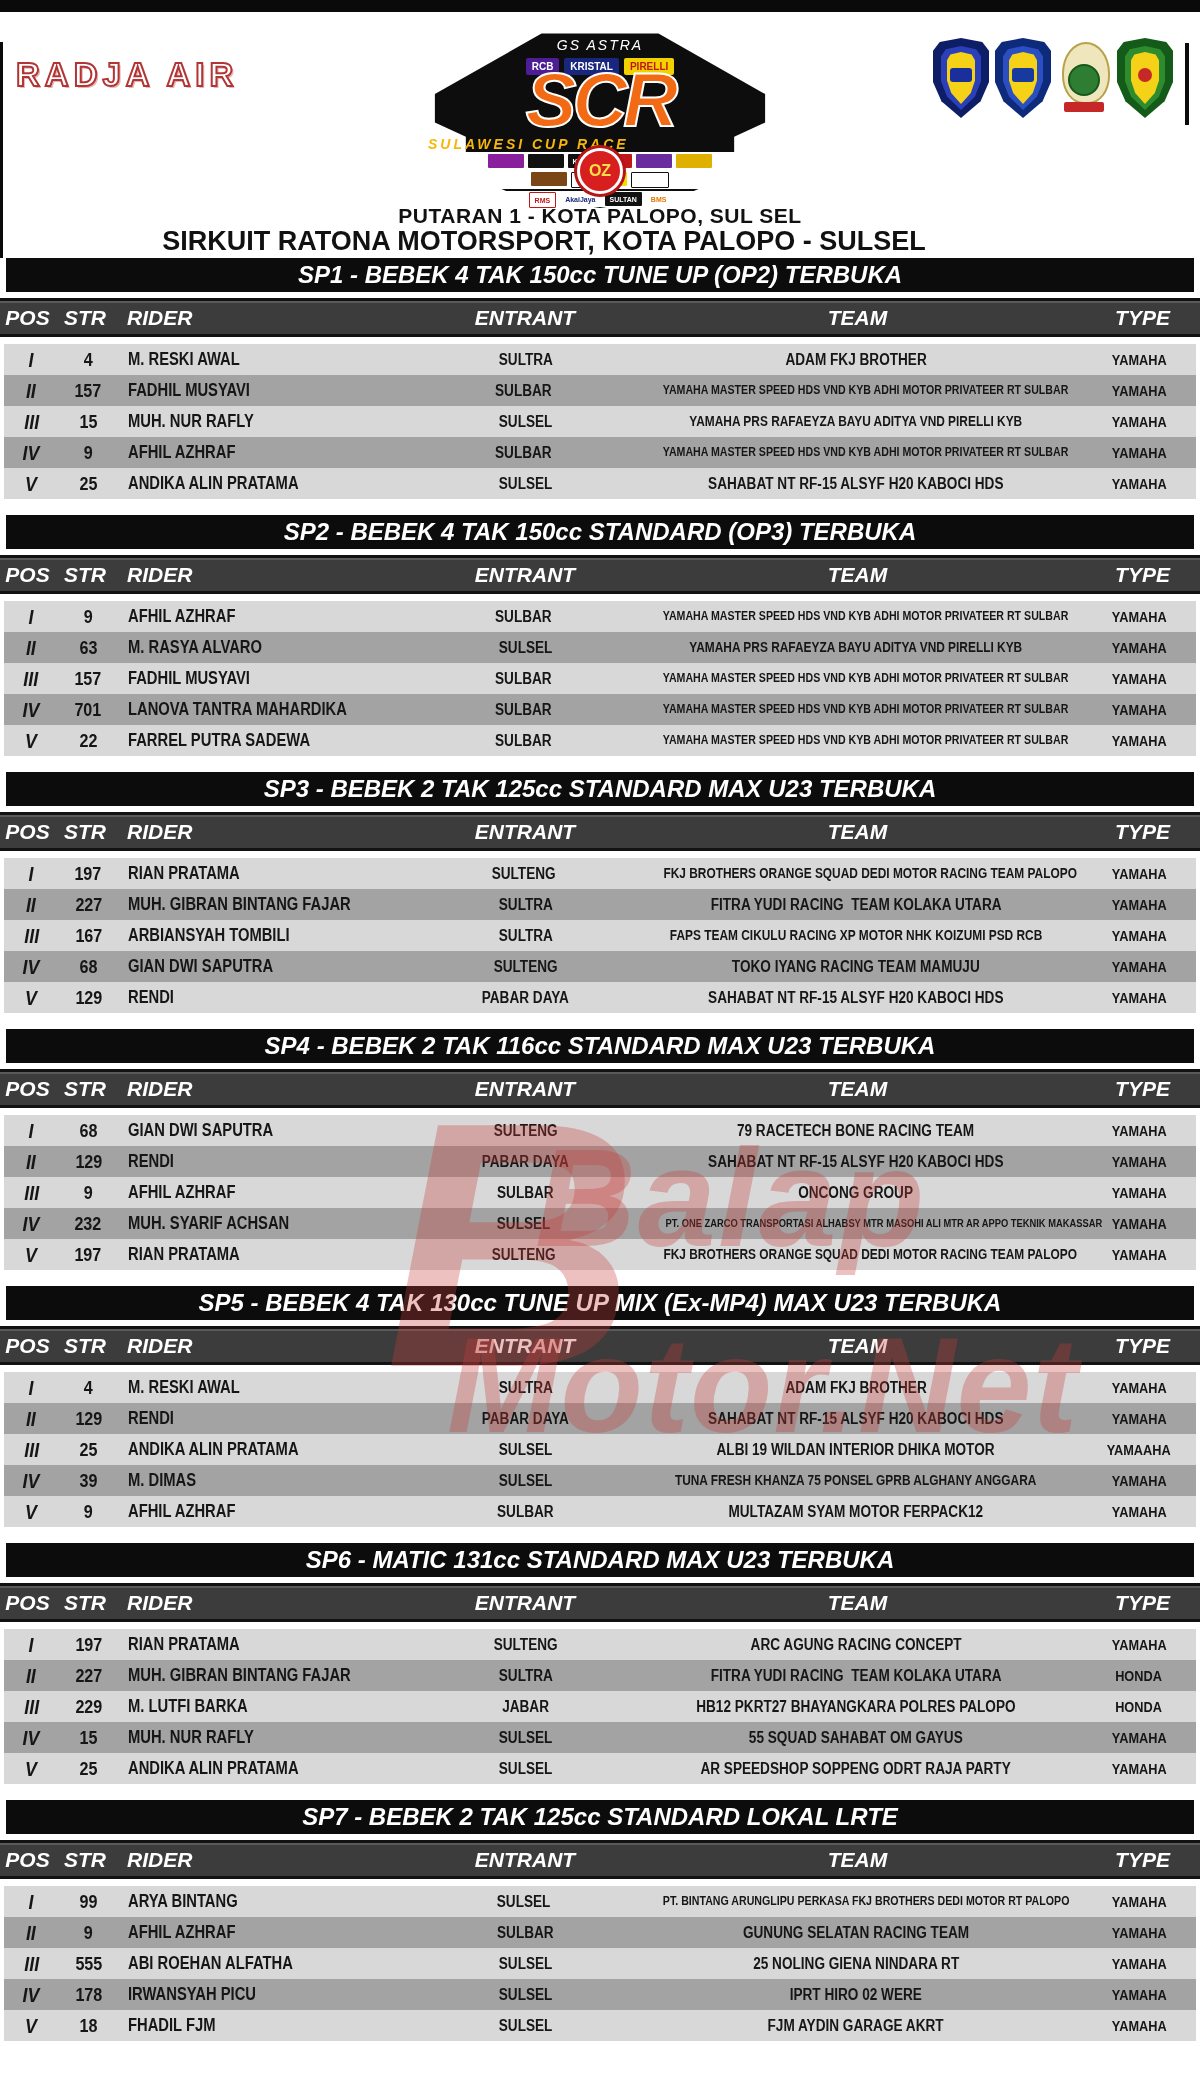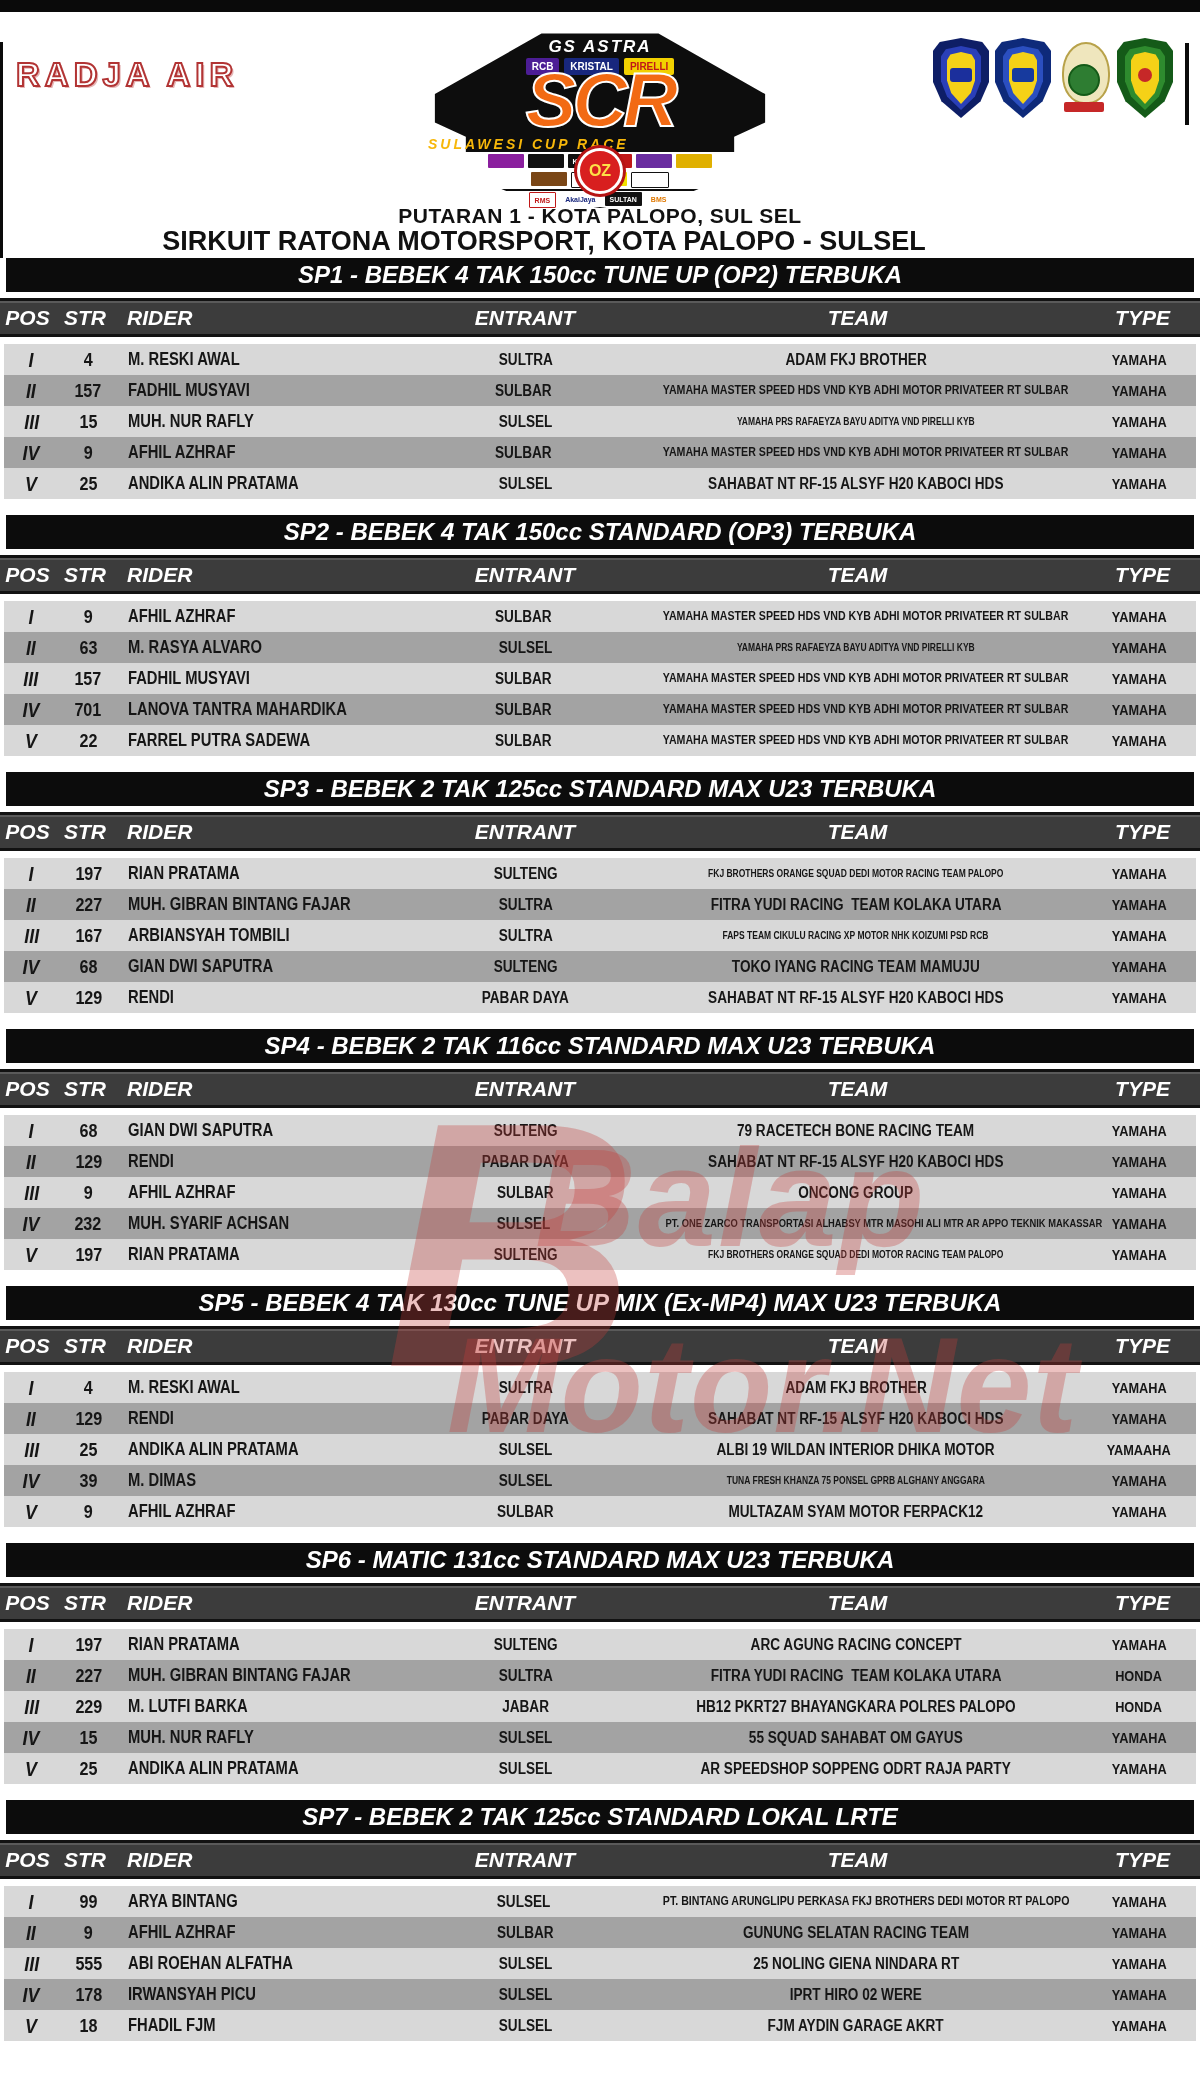--- a/index.html
+++ b/index.html
@@ -19,21 +19,21 @@
     text-shadow:2px 2px 0 #e5b6b6; white-space:nowrap;
   }
 
   
   .badge-wrap { position:absolute; left:428px; top:30px; width:344px; height:178px; }
   .badge-shape {
     position:absolute; inset:0; background:#0d0d0d;
     clip-path:polygon(33% 2%,67% 2%,98% 36%,98% 52%,89% 60%,89% 70%,83% 76%,83% 86%,74% 93%,50% 100%,26% 93%,17% 86%,17% 76%,11% 70%,11% 60%,2% 52%,2% 36%);
   }
   .gsastra { position:absolute; top:7px; left:0; width:100%; text-align:center; color:#fff;
-    font-size:17px; font-weight:bold; font-style:italic; letter-spacing:2px; }
+    font-size:14px; font-weight:normal; font-style:italic; letter-spacing:2px; }
   .topchips { position:absolute; top:28px; left:0; width:100%; display:flex; justify-content:center; gap:5px; }
   .chip { display:inline-flex; align-items:center; justify-content:center; height:17px;
     padding:0 6px; font-size:10px; font-weight:bold; border-radius:2px; white-space:nowrap; }
   .scrtext { position:absolute; top:34px; left:0; width:100%; text-align:center;
     font-size:76px; line-height:72px; font-weight:bold; font-style:italic; letter-spacing:-4px;
     color:#f26a14; -webkit-text-stroke:2px #ffffff; }
   .scrsub { position:absolute; top:106px; left:0; width:100%; text-align:left;
     color:#f7b70a; font-size:14px; font-weight:bold; font-style:italic; letter-spacing:3px; }
   .panel1 { position:absolute; top:122px; left:8%; right:8%; height:37px; background:#ffffff; border-radius:2px; }
   .panel2 { position:absolute; top:161px; left:19%; right:19%; height:16px; background:#ffffff; }
@@ -86,21 +86,21 @@
   .c-type { width:115px; text-align:center; }
   .cell { line-height:31px; white-space:pre; overflow:visible; }
   .cell span { display:inline-block; transform:scaleX(0.85); transform-origin:center; white-space:pre; }
   .c-rider.cell span { transform-origin:left center; transform:scaleX(0.82); }
   .cell.pos { font-style:italic; font-weight:bold; font-size:21px; }
   .cell.str { font-weight:bold; font-size:19px; }
   .cell.rider { font-weight:bold; font-size:18px; }
   .cell.entrant { font-weight:bold; font-size:16px; }
   .cell.type { font-weight:bold; font-size:15px; }
   .cell.team { font-weight:bold; font-size:16px; }
-  .cell.team.sm { font-size:10px; } .cell.team.xs { font-size:12.5px; } .cell.team.xxs { font-size:11px; }
+  .cell.team.sm { font-size:14px; } .cell.team.xs { font-size:12.5px; } .cell.team.xxs { font-size:11px; }
   .colhead .c-rider { padding-left:12px; }
 
   
   .watermark { position:absolute; left:385px; top:1088px; width:700px; height:470px;
     color:rgba(197,62,58,0.32); font-weight:bold; font-style:italic; pointer-events:none; z-index:9; }
   .wm-b { position:absolute; left:0; top:-18px; font-size:350px; line-height:1; }
   .wm-l1 { position:absolute; left:150px; top:40px; font-size:140px; line-height:1; letter-spacing:2px; }
   .wm-l2 { position:absolute; left:62px; top:230px; font-size:135px; line-height:1; letter-spacing:1px; }
 </style>
 </head>

